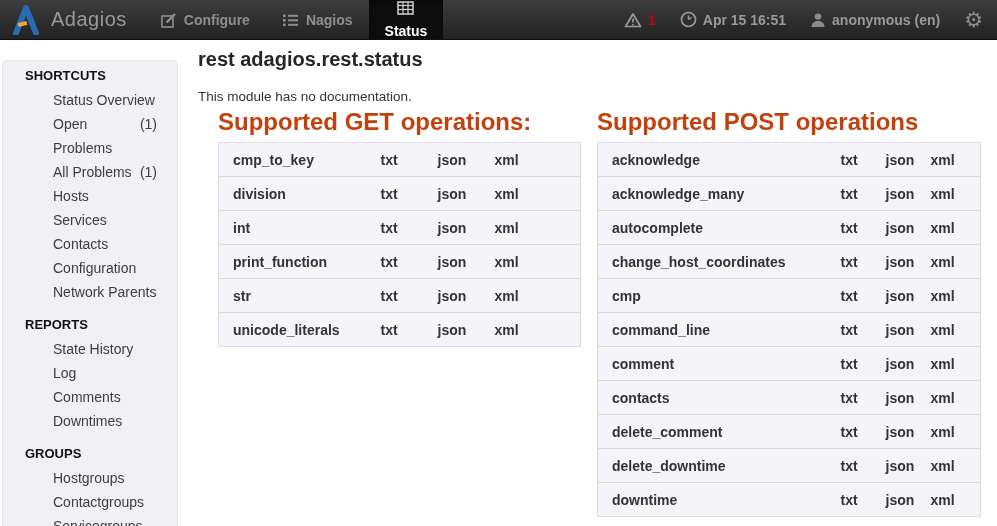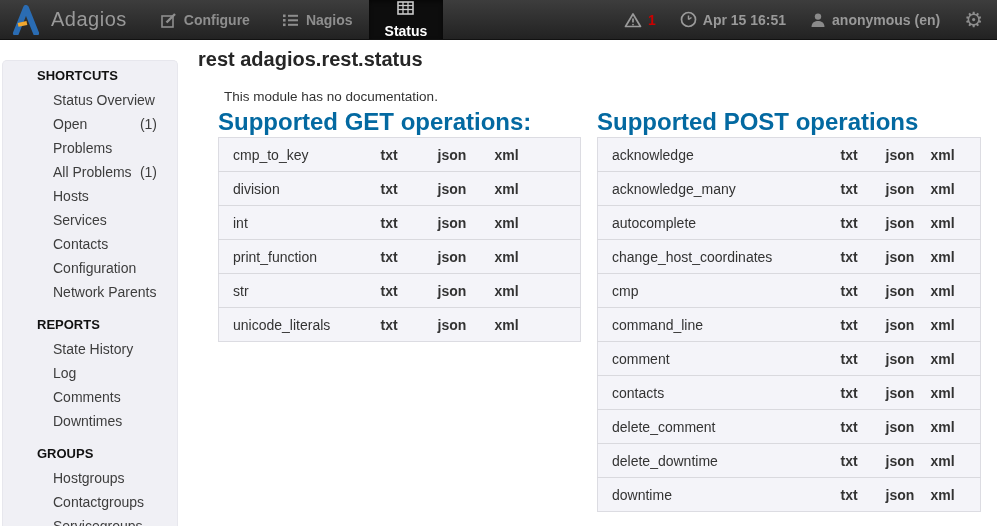--- a/index.html
+++ b/index.html
@@ -23,45 +23,45 @@
     font-size:14px; font-weight:bold; cursor:pointer; }
   .alert-count { color:#cc0000; font-weight:bold; font-size:14px; }
   .gear { color:#8d8d8d; font-size:21px; line-height:1; cursor:pointer; }
   .navicon { display:inline-flex; }
 
   
   .sidebar { position:absolute; left:2px; top:60px; width:176px; height:466px;
     background:#f0f0f5; border:1px solid #e7e7ed; border-bottom:none;
     border-radius:5px 5px 0 0; padding-top:3px; }
   .side-section-title { font-size:13px; font-weight:bold; color:#111;
-    padding:0 20px 0 34px; line-height:24px; }
+    padding:0 20px 0 22px; line-height:24px; }
   .side-section { margin-top:0; }
   .side-section + .side-section { margin-top:9px; }
   .side-list { list-style:none; }
   .side-list li { font-size:14px; color:#3d3d3d; line-height:24px;
     padding:0 20px 0 50px; display:flex; cursor:pointer; }
   .side-list .cnt { margin-left:auto; }
 
   
   .module-title { position:absolute; left:198px; top:48px; font-size:20px;
     font-weight:bold; color:#262626; }
   .module-subtitle { position:absolute; left:198px; top:89px; font-size:13.5px;
-    color:#333;margin-left:26px; }
+    color:#333; }
 
   .ops { position:absolute; top:107px; }
   .ops-get { left:218px; width:363px; }
   .ops-post { left:597px; width:384px; }
-  .ops h2 { font-size:24px; font-weight:bold; color:#0369a1; line-height:30px;
-    white-space:nowrap; }
+  .ops h2 { font-size:24px; font-weight:bold; color:#c2410c; line-height:30px;
+    margin-bottom:5px; white-space:nowrap; }
   table.ops-table { width:100%; border-collapse:collapse; background:#f4f4f9;
     border:1px solid #dcdce2; }
   table.ops-table td { border-top:1px solid #d9d9de; height:34px;
     font-size:14px; color:#333; }
   table.ops-table tr:first-child td { border-top:none; }
-  td.op-name { padding-left:14px; }
+  td.op-name { padding-left:14px;font-weight:bold; }
   td.op-action { text-align:left; font-weight:bold; cursor:pointer; }
   .ops-get col.c-txt  { width:57px; } .ops-get col.c-json { width:57px; }
   .ops-get col.c-xml  { width:86px; }
   .ops-post col.c-txt { width:45px; } .ops-post col.c-json { width:45px; }
   .ops-post col.c-xml { width:50px; }
 </style>
 </head>
 <body>
 
 <div id="app">

